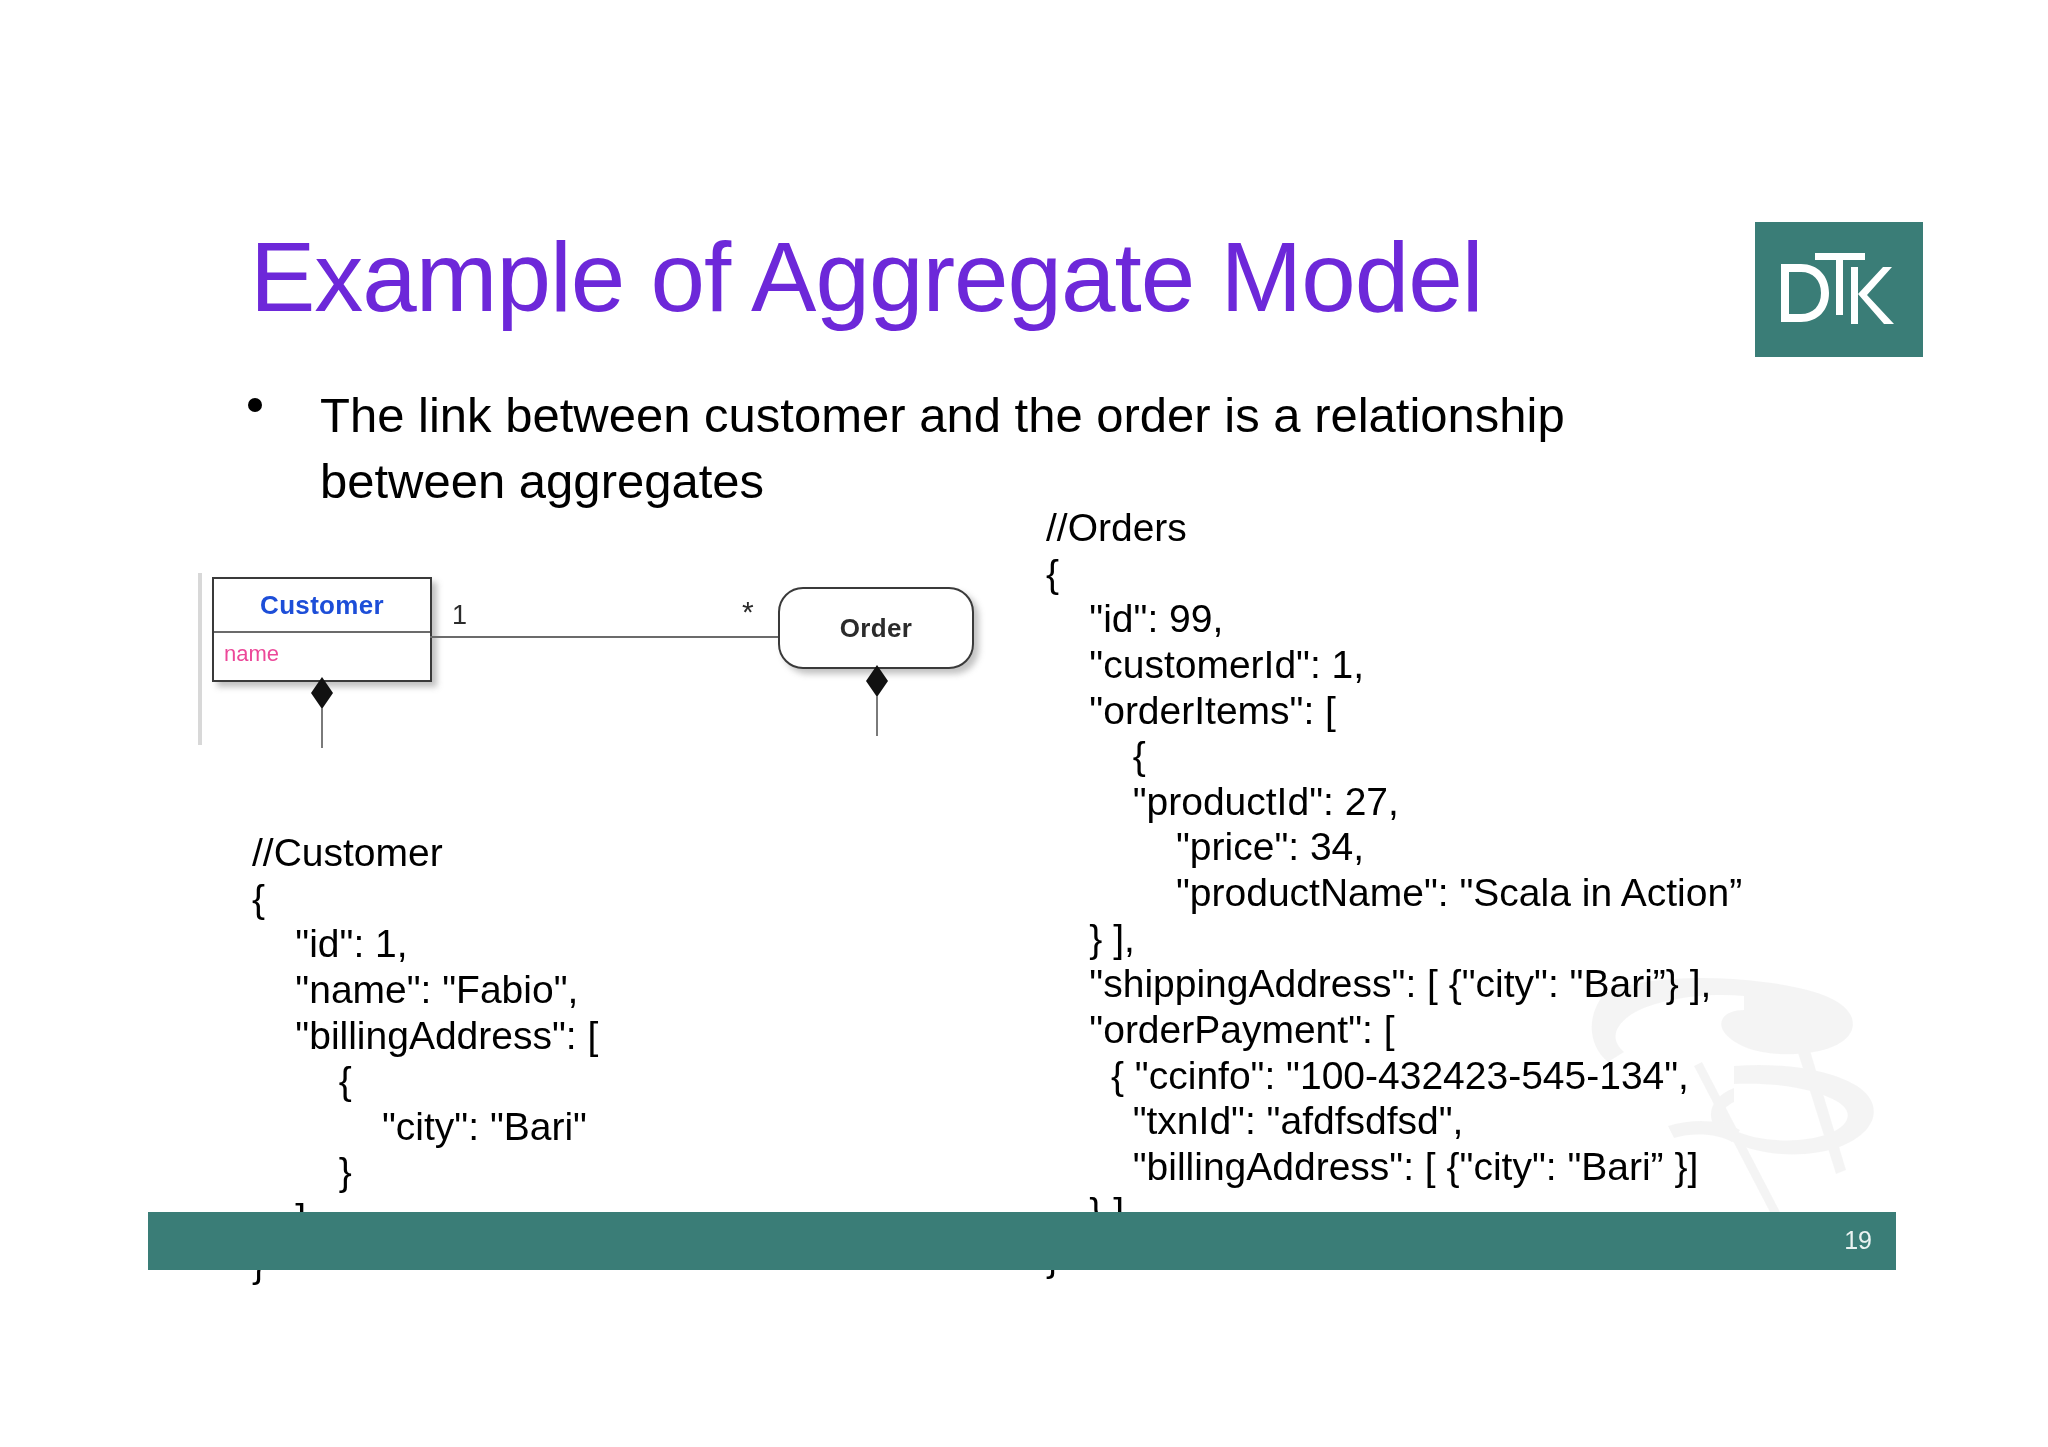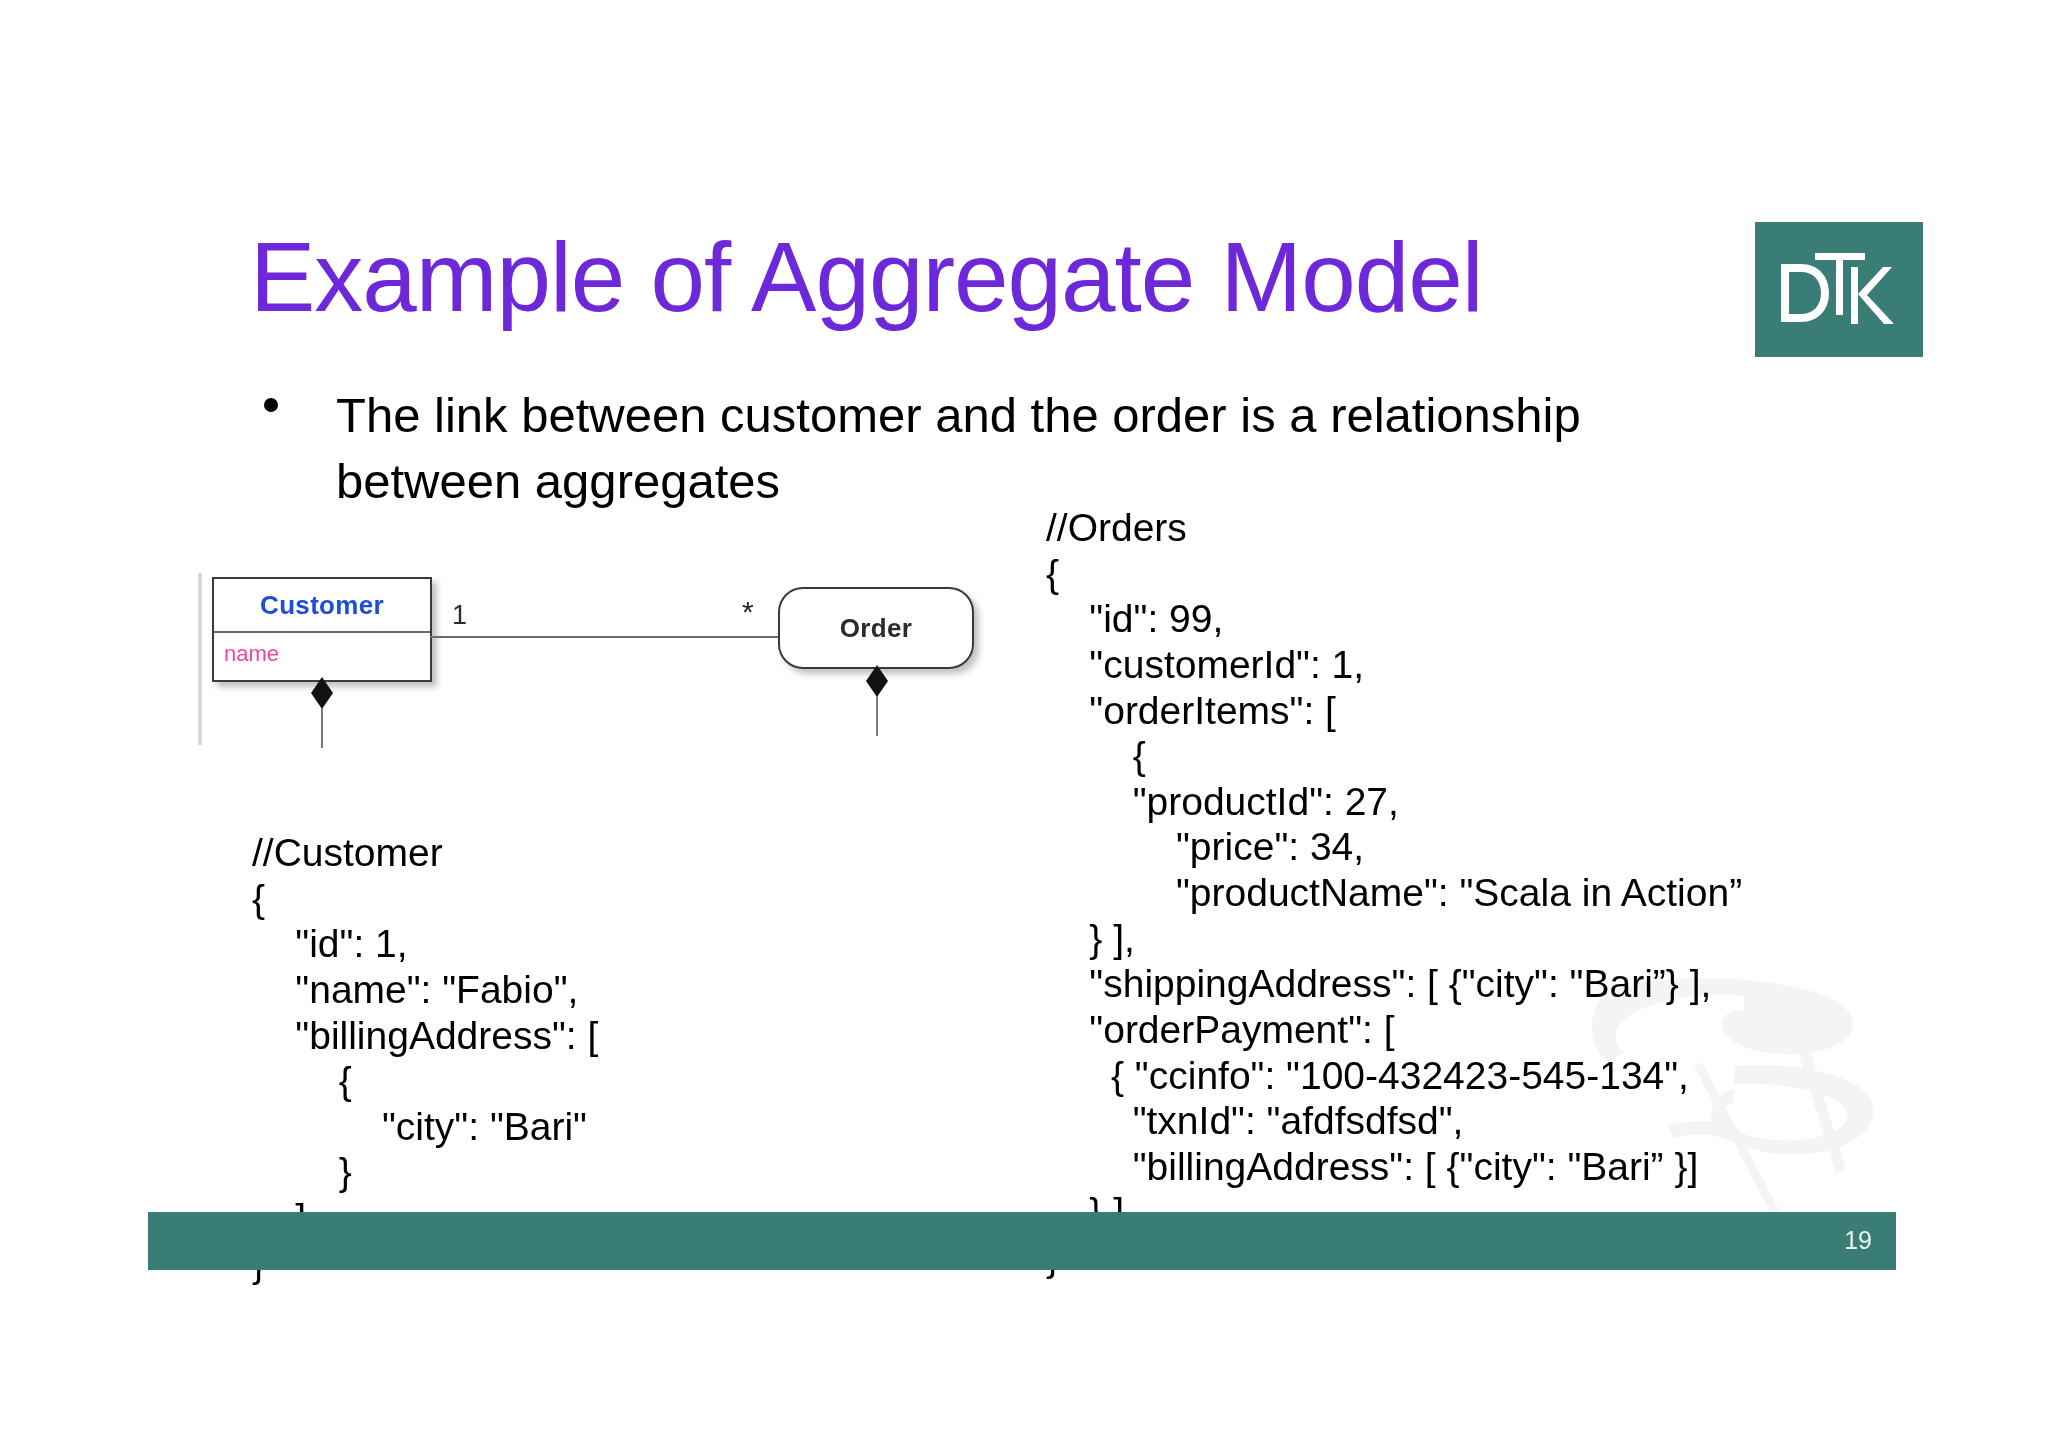--- a/index.html
+++ b/index.html
@@ -36,21 +36,21 @@
     top: 222px;
     width: 168px;
     height: 135px;
     background: #3a7d77;
   }
   #logo svg { display: block; }
 
   
   #bullet {
     position: absolute;
-    left: 264px;
+    left: 248px;
     top: 382px;
     width: 1470px;
   }
   #bullet .dot {
     position: absolute;
     left: 0;
     top: 16px;
     width: 14px;
     height: 14px;
     border-radius: 50%;

